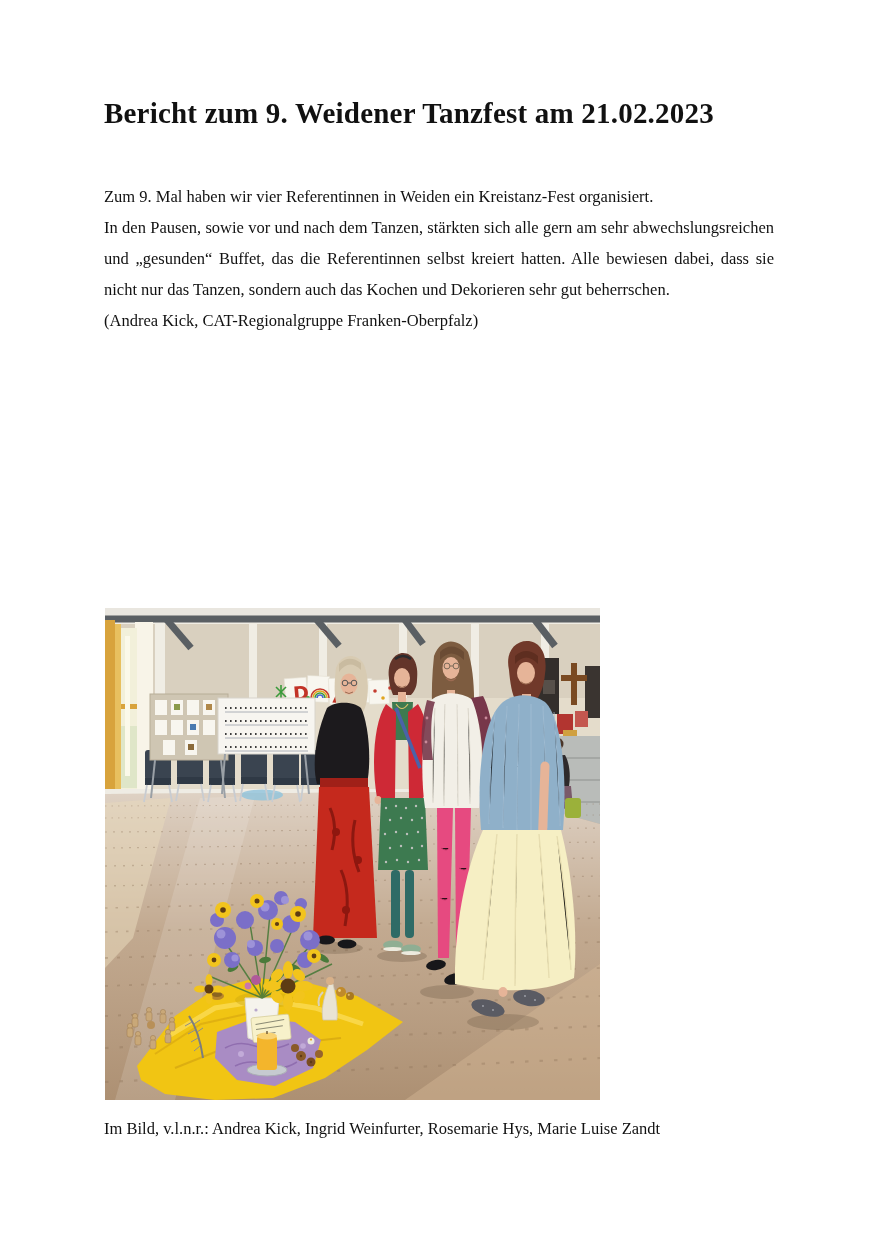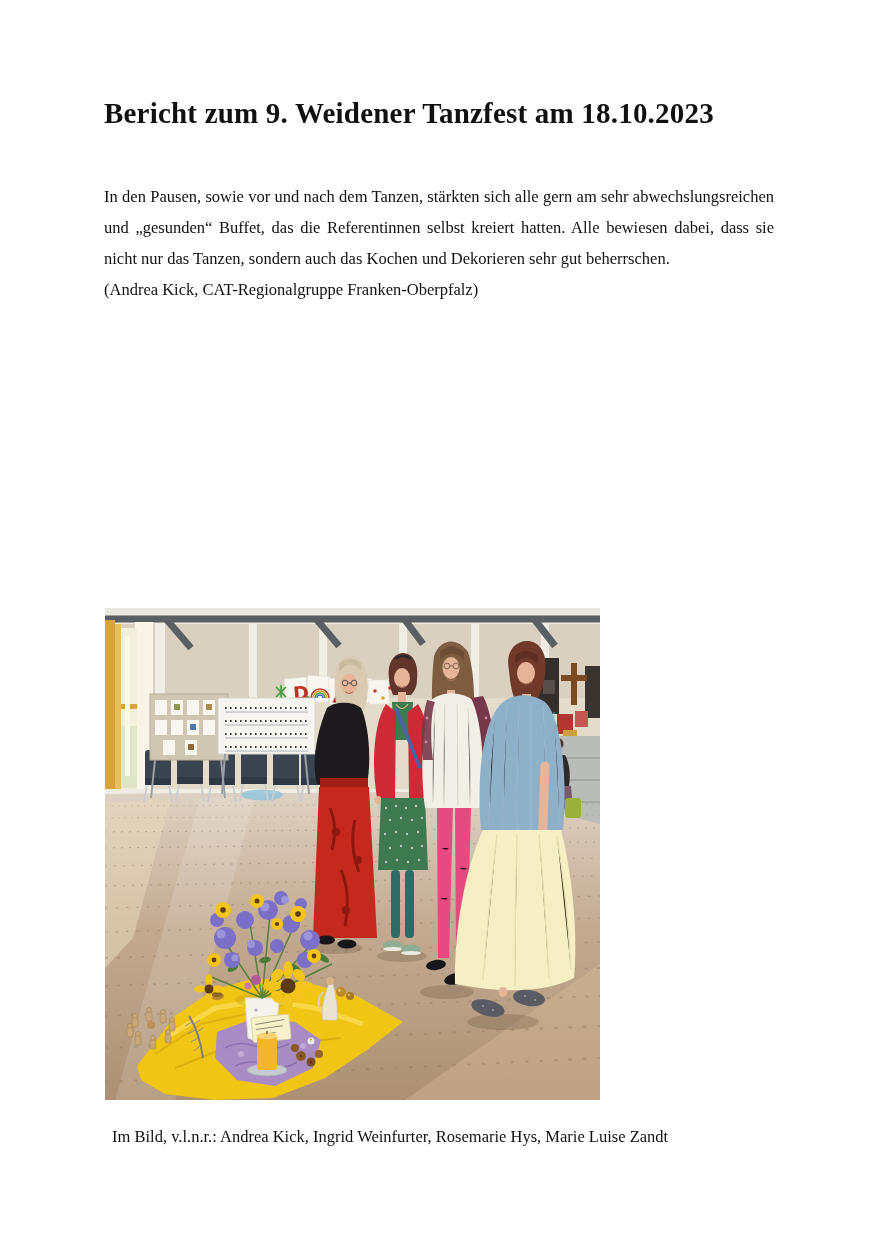--- a/index.html
+++ b/index.html
@@ -4,30 +4,31 @@
 <style>
   html,body{margin:0;padding:0;background:#ffffff;}
   .page{position:relative;width:876px;height:1240px;background:#ffffff;overflow:hidden;
         font-family:"Liberation Serif",serif;color:#111;}
   .title{position:absolute;left:104px;top:97px;margin:0;font-size:29px;font-weight:bold;
          letter-spacing:.2px;white-space:nowrap;}
   .bodytext{position:absolute;left:104px;top:181px;width:670px;font-size:16.5px;line-height:31px;}
   .bodytext p{margin:0;text-align:justify;text-align-last:left;}
   .photo{position:absolute;left:105px;top:608px;width:495px;height:492px;margin:0;}
   .photo svg{display:block;width:495px;height:492px;}
-  .caption{position:absolute;left:104px;top:1119px;margin:8px;font-size:16.5px;white-space:nowrap;}
+  .caption{position:absolute;left:104px;top:1119px;margin:0;font-size:16.5px;white-space:nowrap;}
 </style>
 </head>
 <body>
 
 <div class="page">
 
-  <h1 class="title">Bericht zum 9. Weidener Tanzfest am 18.10.2023</h1>
+  <h1 class="title">Bericht zum 9. Weidener Tanzfest am 21.02.2023</h1>
 
   <div class="bodytext">
+    <p>Zum 9. Mal haben wir vier Referentinnen in Weiden ein Kreistanz-Fest organisiert.</p>
     <p>In den Pausen, sowie vor und nach dem Tanzen, stärkten sich alle gern am sehr abwechslungsreichen und „gesunden“ Buffet, das die Referentinnen selbst kreiert hatten. Alle bewiesen dabei, dass sie nicht nur das Tanzen, sondern auch das Kochen und Dekorieren sehr gut beherrschen.</p>
     <p>(Andrea Kick, CAT-Regionalgruppe Franken-Oberpfalz)</p>
   </div>
 
   <figure class="photo">
     <svg viewBox="0 0 495 492" role="img">
       <defs>
         <linearGradient id="floorfade" x1="0" y1="0" x2="0" y2="1">
           <stop offset="0" stop-color="#ffffff" stop-opacity="0.55"></stop>
           <stop offset="0.45" stop-color="#ffffff" stop-opacity="0.15"></stop>

